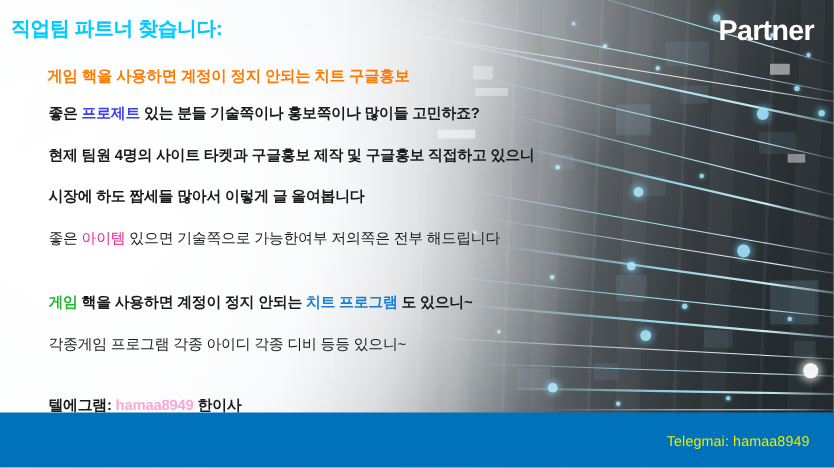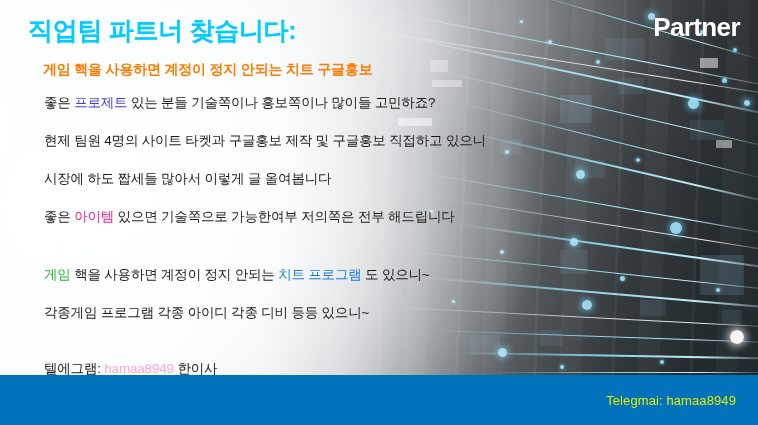--- a/index.html
+++ b/index.html
@@ -109,23 +109,23 @@
 
   
   .content {
     position: absolute;
     inset: 0;
     z-index: 10;
   }
 
   .headline {
     position: absolute;
-    left: 28px;
+    left: 10px;
     top: 14px;
-    font-size: 25px;
+    font-size: 18px;
     font-weight: bold;
     color: #00ccff;
     letter-spacing: -0.3px;
     white-space: nowrap;
     text-shadow: 0 0 1px rgba(0,180,230,0.35);
   }
 
   .logo {
     position: absolute;
     right: 18px;
@@ -157,21 +157,21 @@
 
   .line {
     font-size: 13.5px;
     color: #1a1a1a;
     white-space: nowrap;
     letter-spacing: -0.2px;
     margin-bottom: 0;
     height: 38px;
     line-height: 18px;
   }
-  .line.tight { height: 38px; }
+  .line.tight { height: 38px; font-weight: bold; }
   .line.gap-l  { height: 56px; }
   .line.gap-xl { height: 58px; }
 
   .k-blue  { color: #3c3cf0; }
   .k-blue2 { color: #1a7fd4; }
   .k-pink  { color: #f0228c; }
   .k-green { color: #22bb33; }
   .k-red   { color: #f9a8d4; }
 
   .bottom-bar {

